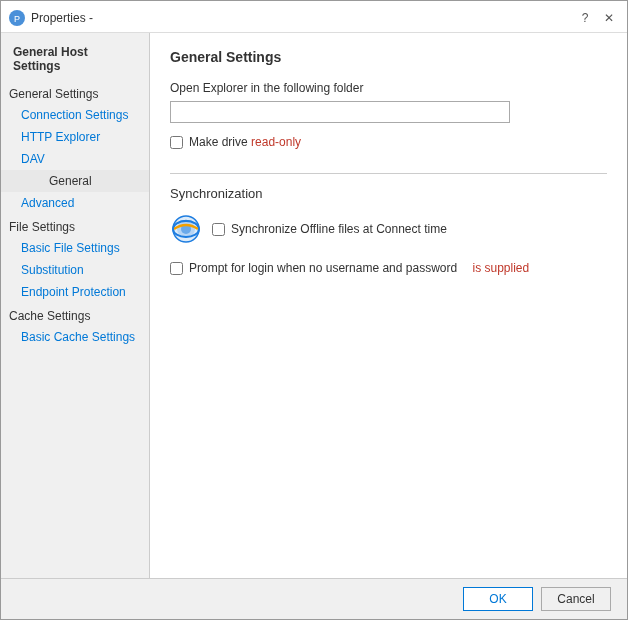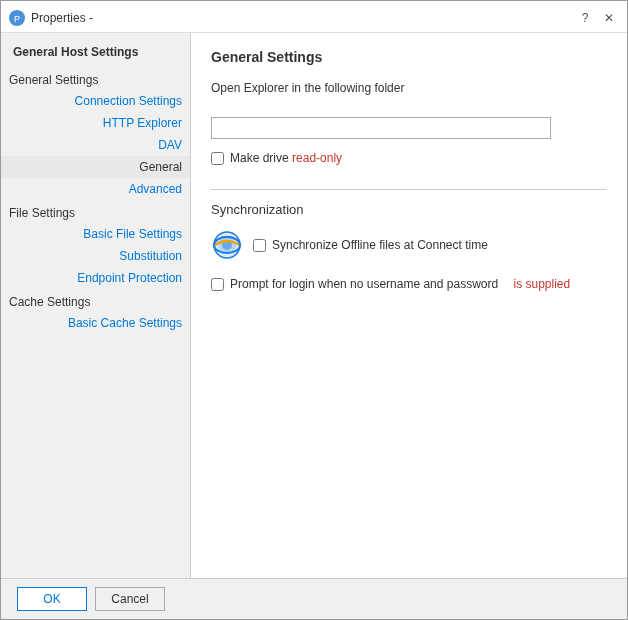--- a/index.html
+++ b/index.html
@@ -68,21 +68,21 @@
       display: flex;
       align-items: center;
       justify-content: center;
     }
     .content-area {
       display: flex;
       flex: 1;
       overflow: hidden;
     }
     .sidebar {
-      width: 190px;
+      width: 149px;
       background: #f0f0f0;
       border-right: 1px solid #ccc;
       overflow-y: auto;
       padding: 8px 0;
     }
     .sidebar-header {
       font-size: 12px;
       font-weight: bold;
       color: #333;
       padding: 4px 12px 8px 12px;
@@ -92,21 +92,20 @@
       color: #333;
       padding: 6px 12px 3px 8px;
       font-weight: normal;
     }
     .sidebar-item {
       font-size: 12px;
       padding: 4px 8px 4px 20px;
       cursor: pointer;
       color: #0078d7;
       white-space: nowrap;
-      text-align: right;
     }
     .sidebar-item.active {
       background: #e8e8e8;
       color: #333;
       font-weight: normal;
       padding-left: 48px;
     }
     .main-panel {
       flex: 1;
       background: #ffffff;
@@ -117,21 +116,21 @@
     }
     .panel-title {
       font-size: 14px;
       font-weight: bold;
       color: #333;
       margin-bottom: 16px;
     }
     .field-label {
       font-size: 12px;
       color: #333;
-      margin-bottom: 22px;
+      margin-bottom: 6px;
     }
     .text-input {
       width: 340px;
       height: 22px;
       border: 1px solid #aaa;
       background: white;
       margin-bottom: 12px;
       padding: 2px 4px;
       font-size: 12px;
     }
@@ -178,21 +177,21 @@
     }
     .ie-icon svg {
       width: 32px;
       height: 32px;
     }
     .footer {
       background: #f0f0f0;
       border-top: 1px solid #ccc;
       padding: 8px 16px;
       display: flex;
-      justify-content: flex-start;
+      justify-content: flex-end;
       gap: 8px;
       align-items: center;
     }
     .footer-btn {
       min-width: 70px;
       height: 24px;
       padding: 2px 10px;
       font-size: 12px;
       cursor: pointer;
       border: 1px solid #aaa;

